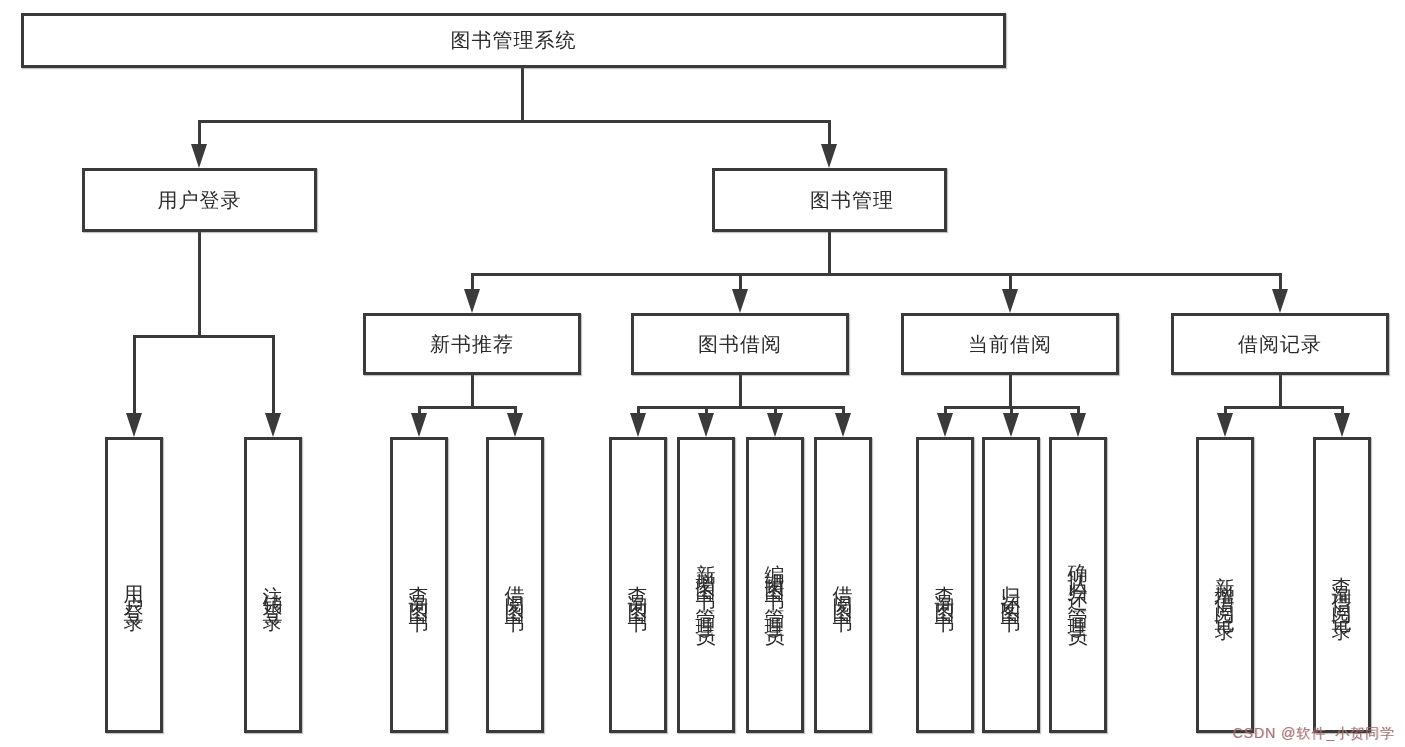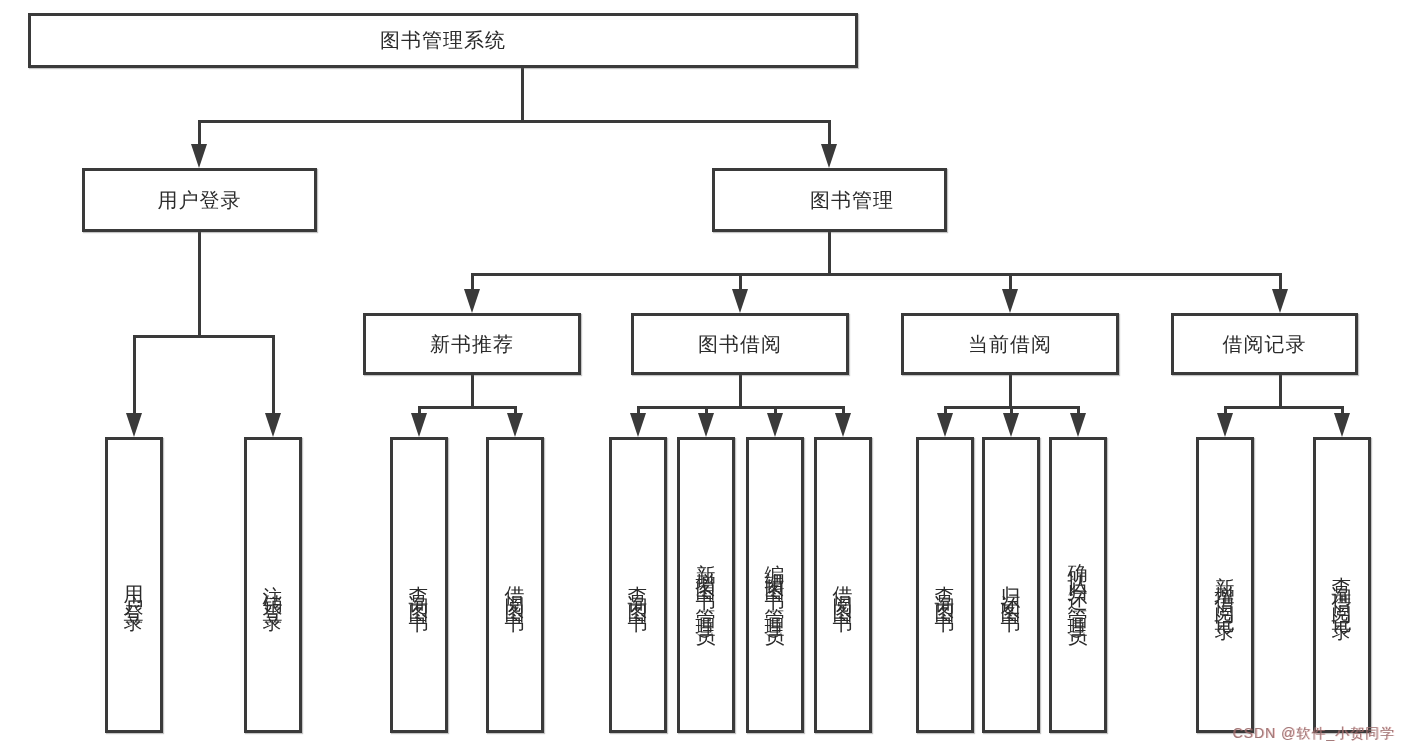--- a/index.html
+++ b/index.html
@@ -61,39 +61,39 @@
     letter-spacing: 1px;
     z-index: 3;
     white-space: nowrap;
   }
 </style>
 </head>
 <body>
 
 <div id="canvas">
   <div id="nodes-layer">
-      <div class="box" style="left: 28px; top: 13px; width: 830px; height: 55px;">
+      <div class="box" style="left: 21px; top: 13px; width: 985px; height: 55px;">
         <span class="lbl">图书管理系统</span>
       </div>
       <div class="box" style="left: 82px; top: 168px; width: 235px; height: 64px;">
         <span class="lbl">用户登录</span>
       </div>
       <div class="box" style="left: 712px; top: 168px; width: 235px; height: 64px; padding-left: 45px;">
         <span class="lbl">图书管理</span>
       </div>
       <div class="box" style="left: 363px; top: 313px; width: 218px; height: 62px; justify-content: center;">
         <span class="lbl">新书推荐</span>
       </div>
       <div class="box" style="left: 631px; top: 313px; width: 218px; height: 62px;">
         <span class="lbl">图书借阅</span>
       </div>
       <div class="box" style="left: 901px; top: 313px; width: 218px; height: 62px; justify-content: center;">
         <span class="lbl">当前借阅</span>
       </div>
-      <div class="box" style="left: 1171px; top: 313px; width: 187px; height: 62px;">
+      <div class="box" style="left: 1171px; top: 313px; width: 218px; height: 62px;">
         <span class="lbl">借阅记录</span>
       </div>
       <div class="box vert" style="left: 105px; top: 437px; width: 58px; height: 296px;">
         <span class="lbl">用户登录</span>
       </div>
       <div class="box vert" style="left: 244px; top: 437px; width: 58px; height: 296px;">
         <span class="lbl">注销登录</span>
       </div>
       <div class="box vert" style="left: 390px; top: 437px; width: 58px; height: 296px;">
         <span class="lbl">查询图书</span>

